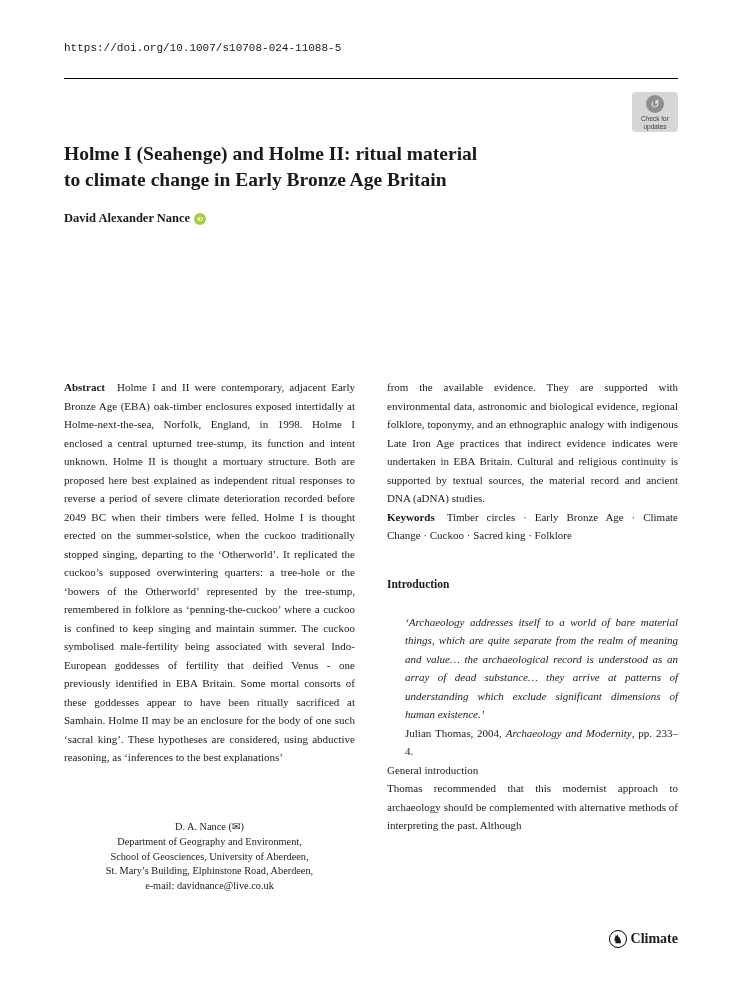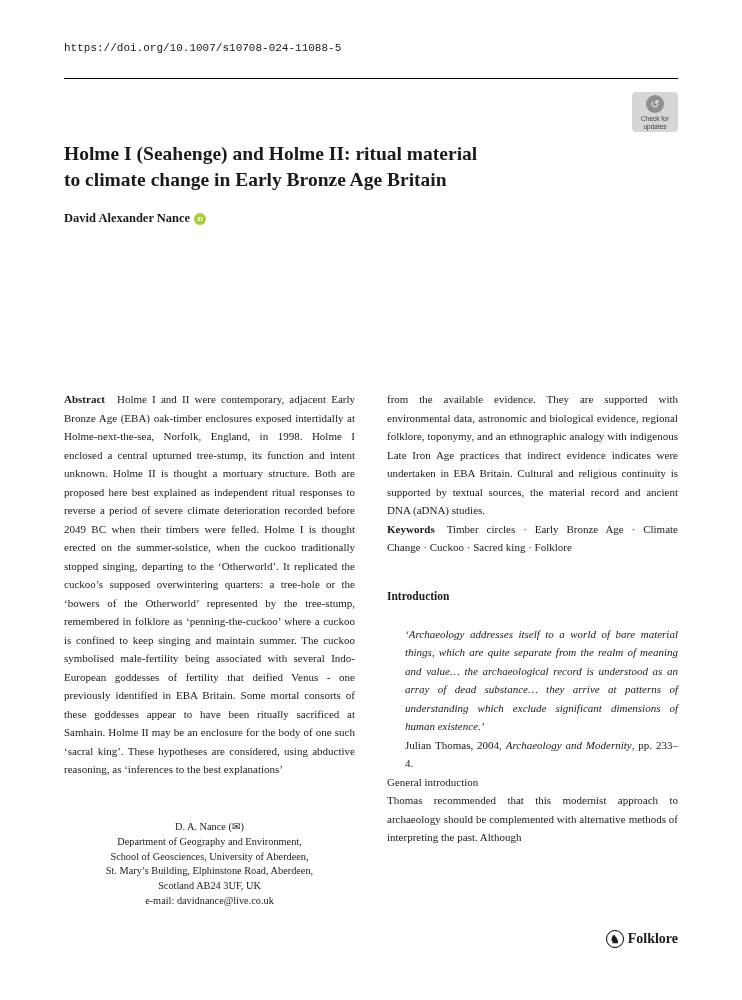--- a/index.html
+++ b/index.html
@@ -37,21 +37,21 @@
   .orcid{
     width:12px;height:12px;border-radius:50%;
     background:#A6CE39;color:#fff;
     font-family:"Liberation Sans",sans-serif;font-size:6px;font-weight:bold;
     display:inline-flex;align-items:center;justify-content:center;
     cursor:pointer;
   }
   
   .dates{position:absolute;left:64px;top:328px;font-size:11px;line-height:15px;}
   
-  .col{position:absolute;top:378px;width:291px;font-size:11px;line-height:18.5px;margin-top:12px;}
+  .col{position:absolute;top:378px;width:291px;font-size:11px;line-height:18.5px;}
   .col-left{left:64px;}
   .col-right{left:387px;}
   p.body{margin:0;text-align:justify;}
   .b{font-weight:bold;}
   .lbl{margin-right:12px;}
   .keywords{margin:18px 0 0 0;text-align:left;}
   h2.section{font-size:11.5px;font-weight:bold;margin:30px 0 0 0;line-height:18px;}
   .quote{margin:20px 0 0 18px;}
   .quote p{margin:0;text-align:justify;}
   .italic{font-style:italic;}
@@ -122,24 +122,23 @@
     </div>
     <p class="body subhead">General introduction</p>
     <p class="body para-after">Thomas recommended that this modernist approach to archaeology should be complemented with alternative methods of interpreting the past. Although</p>
   </div>
 
   <div class="footnote">
     <div>D. A. Nance (✉)</div>
     <div>Department of Geography and Environment,</div>
     <div>School of Geosciences, University of Aberdeen,</div>
     <div>St. Mary’s Building, Elphinstone Road, Aberdeen,</div>
-    <div>Scotland AB24 3UF, UK</div>
     <div>
       <span>e-mail: </span><a class="email-link">davidnance@live.co.uk</a>
     </div>
   </div>
 
   <div class="springer">
     <span class="springer-mark">♞</span>
-    <span>Folklore</span>
+    <span>Climate</span>
   </div>
 
 </div>
 
 </body></html>

